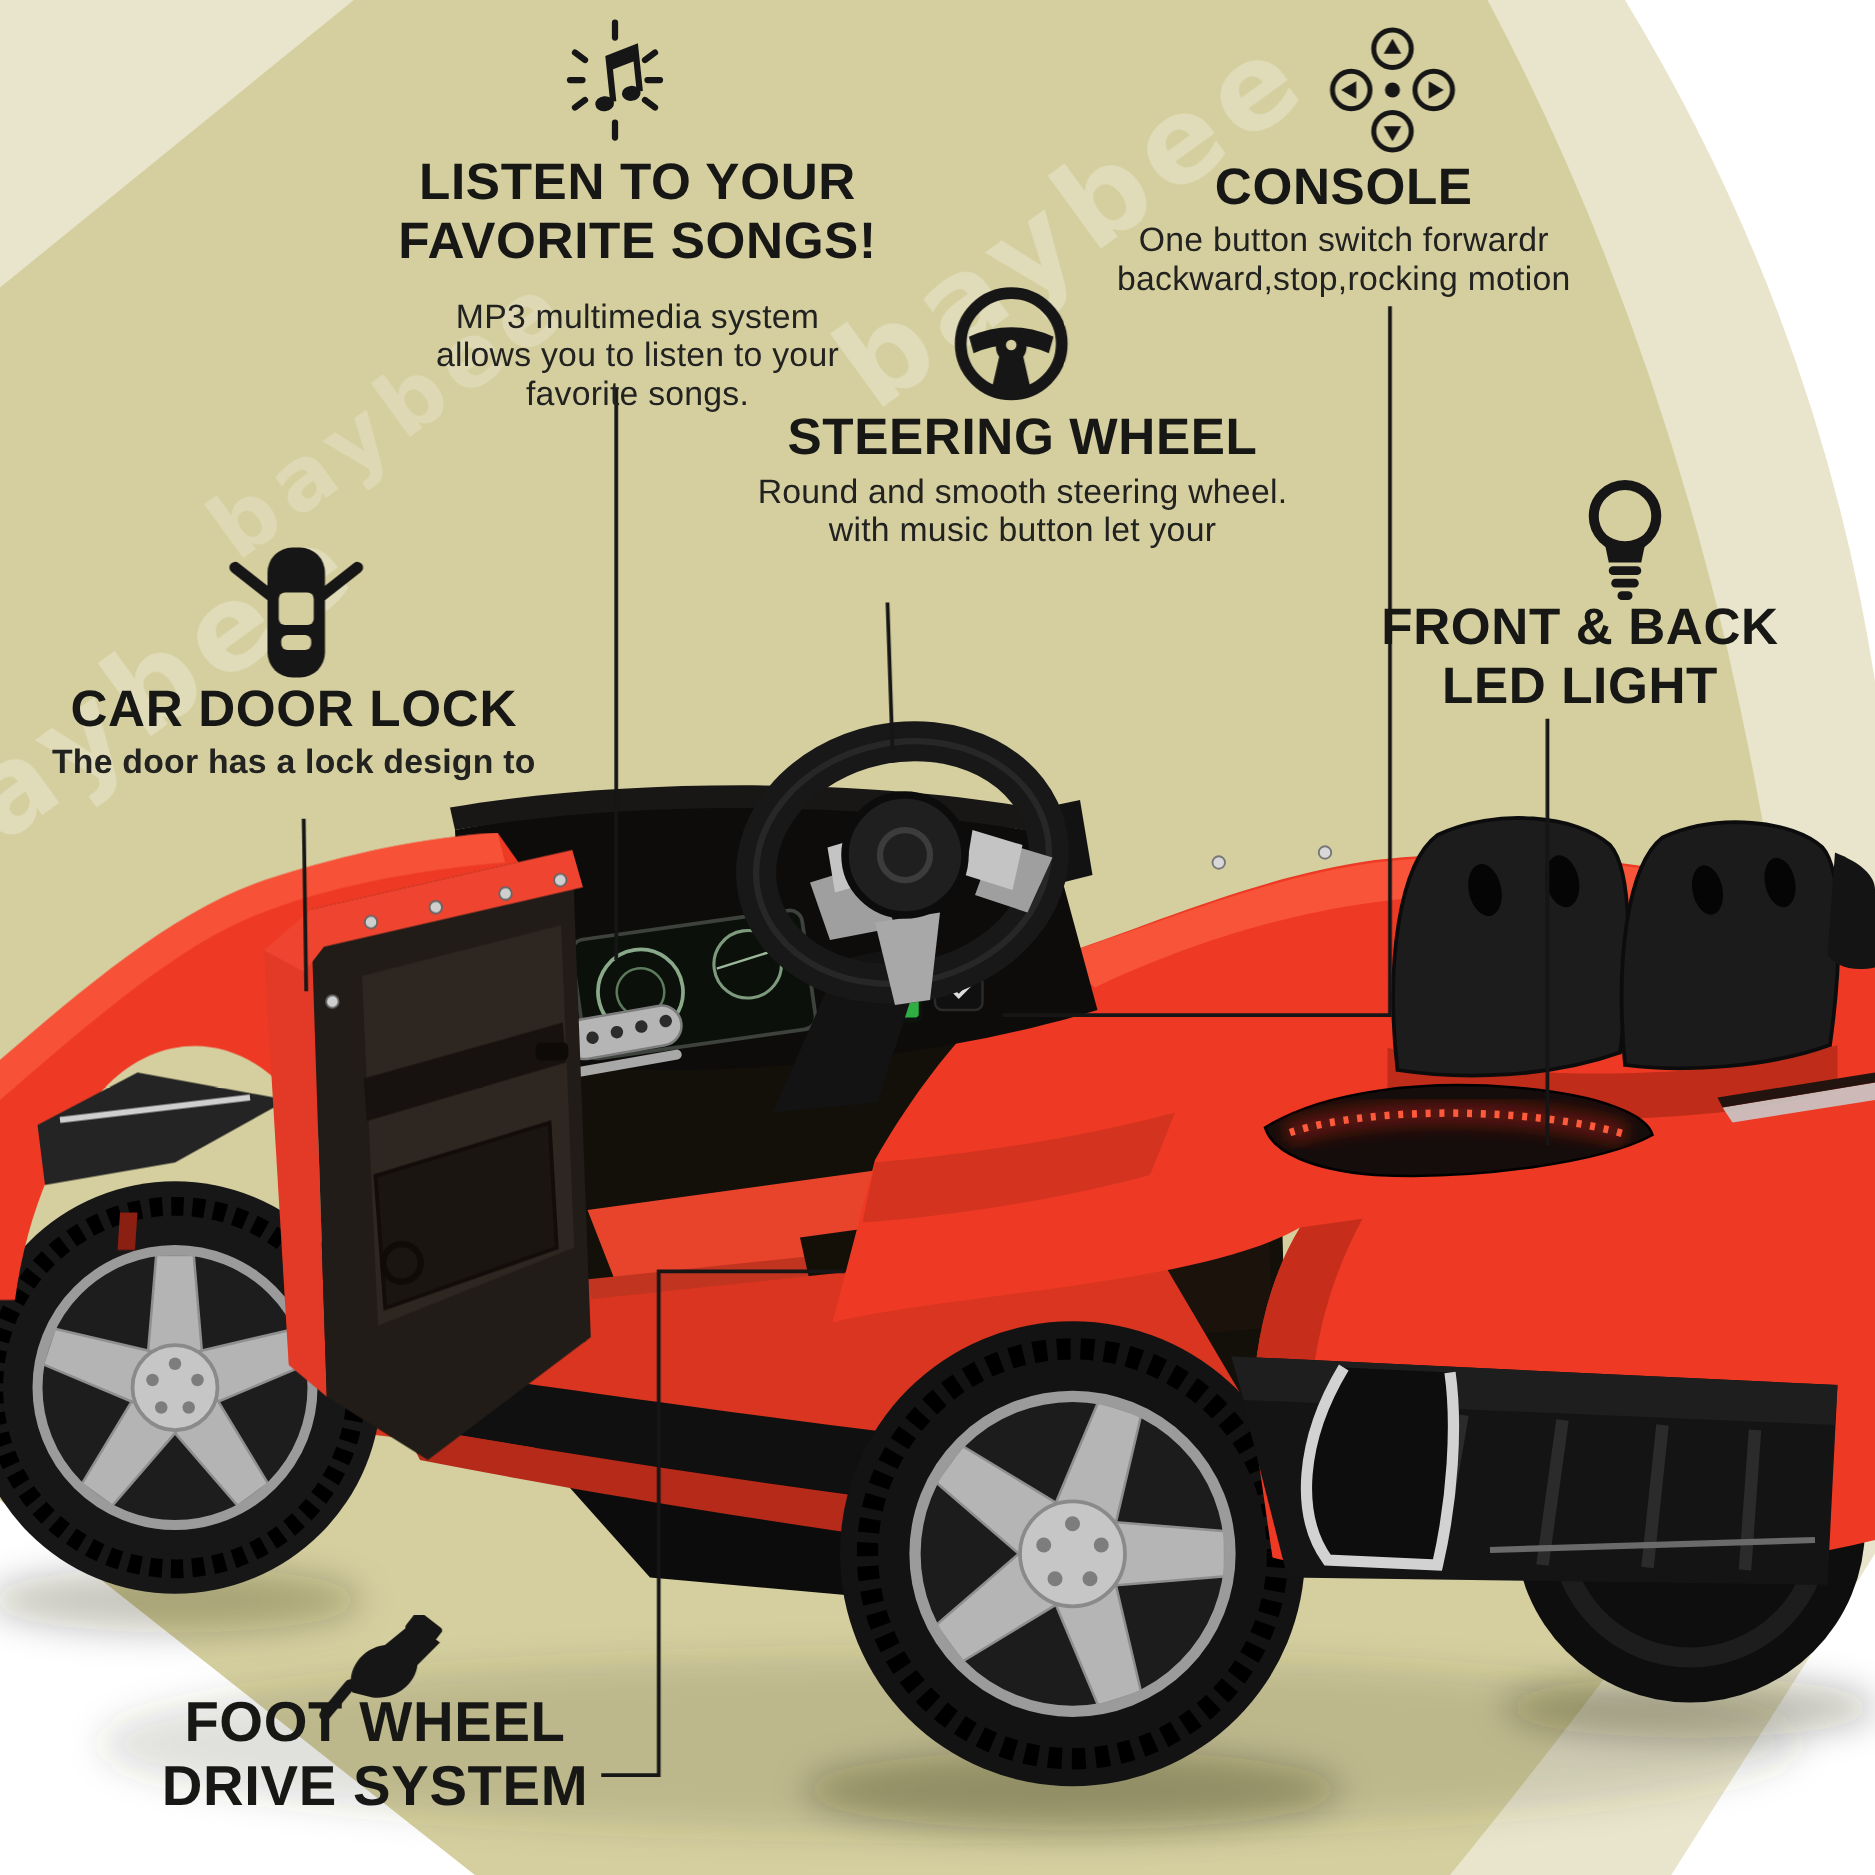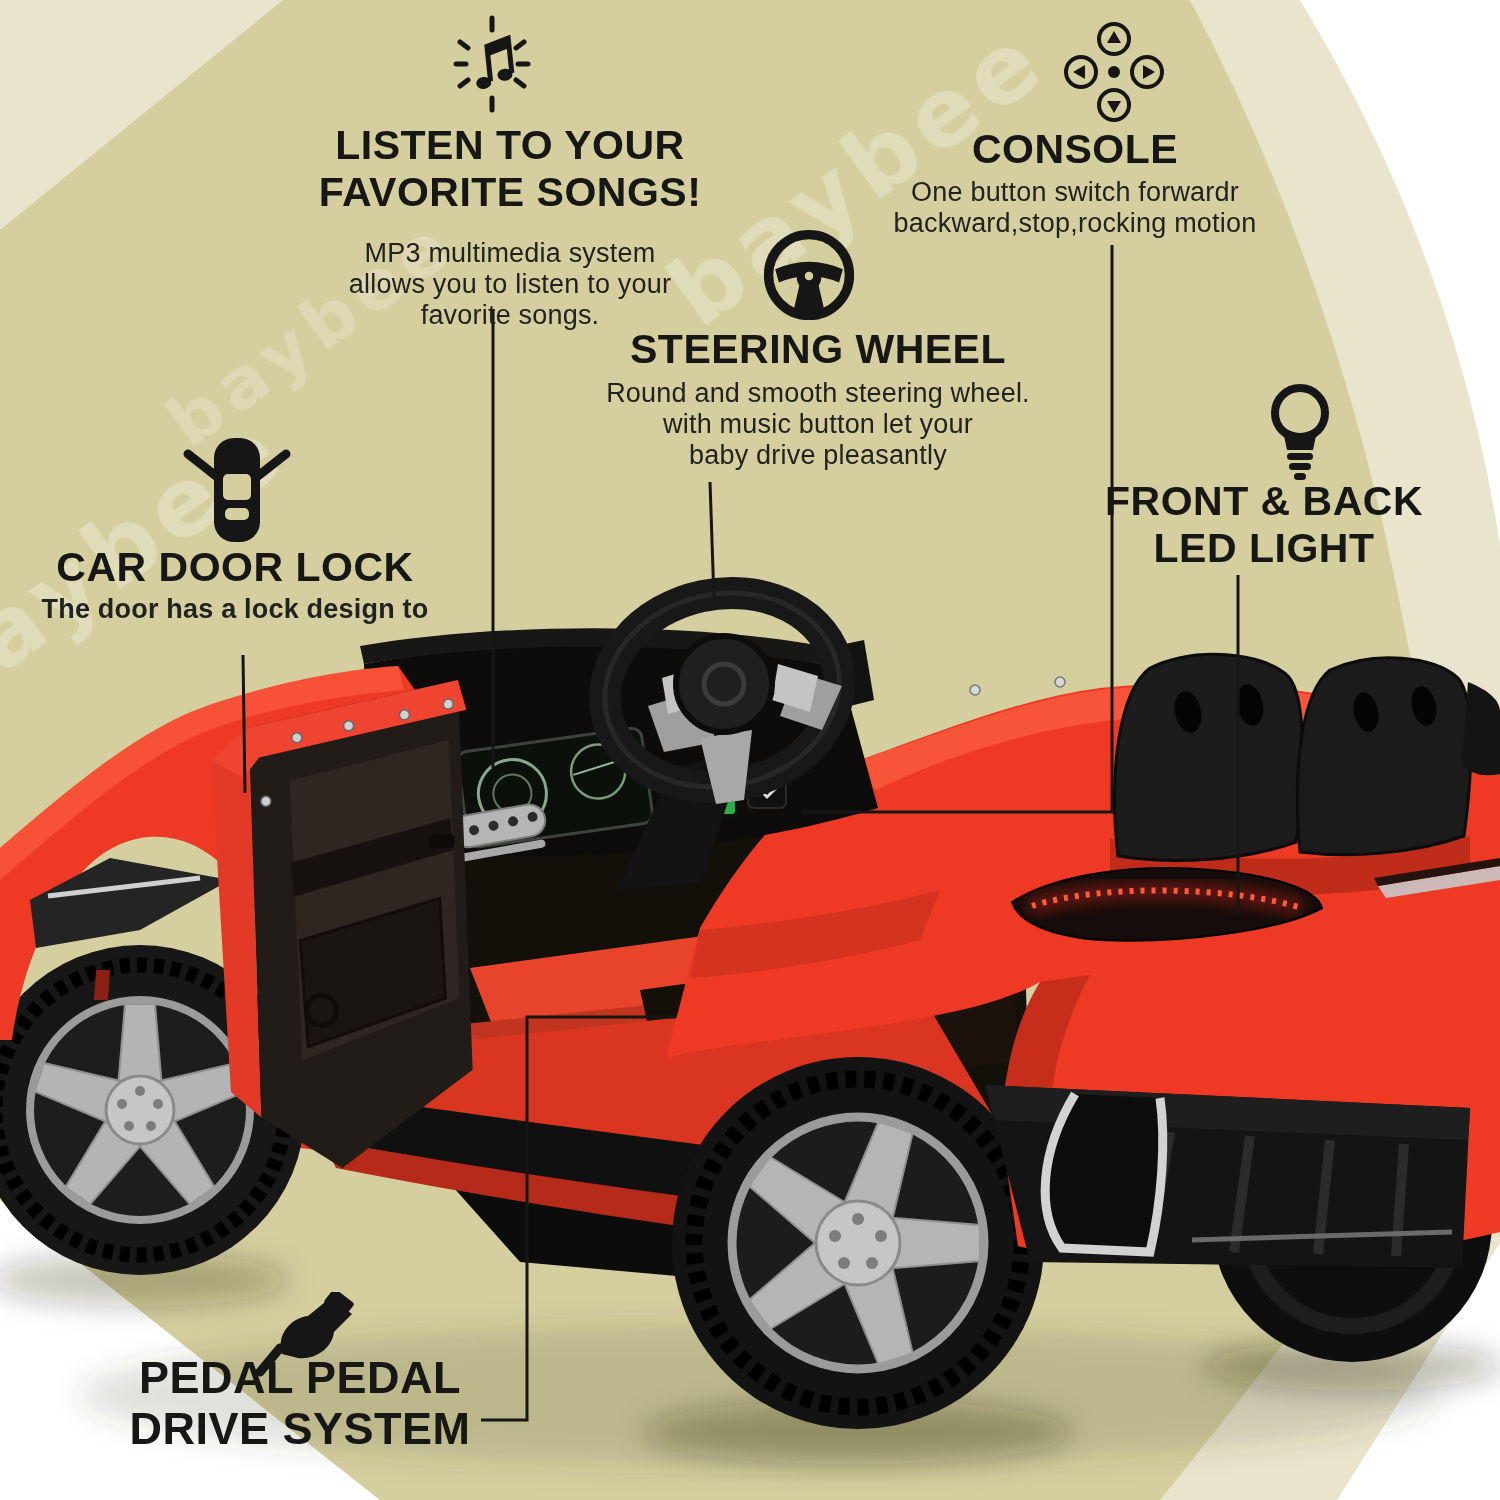--- a/index.html
+++ b/index.html
@@ -351,31 +351,30 @@
 <div class="callout" style="left:865px;top:126px;width:420px;text-align:center;">
   <div class="title-line">CONSOLE</div>
   <div class="body-line" style="margin-top:4px;">One button switch forwardr</div>
   <div class="body-line">backward,stop,rocking motion</div>
 </div>
 
 <div class="callout" style="left:583px;top:326px;width:470px;">
   <div class="title-line">STEERING WHEEL</div>
   <div class="body-line" style="margin-top:5px;">Round and smooth steering wheel.</div>
   <div class="body-line">with music button let your</div>
-  <div class="body-line">baby drive pleasantly</div>
 </div>
 
 <div class="callout" style="left:1104px;top:478px;width:320px;">
   <div class="title-line">FRONT &amp; BACK</div>
   <div class="title-line">LED LIGHT</div>
 </div>
 
 <div class="callout" style="left:30px;top:544px;width:410px;">
   <div class="title-line">CAR DOOR LOCK</div>
   <div class="body-line" style="margin-top:3px;font-weight:bold;">The door has a lock design to</div>
 </div>
 
 <div class="callout big" style="left:115px;top:1352px;width:370px;">
-  <div class="title-line">PEDAL PEDAL</div>
+  <div class="title-line">FOOT WHEEL</div>
   <div class="title-line">DRIVE SYSTEM</div>
 </div>
 
 </div>
 
 </body></html>

